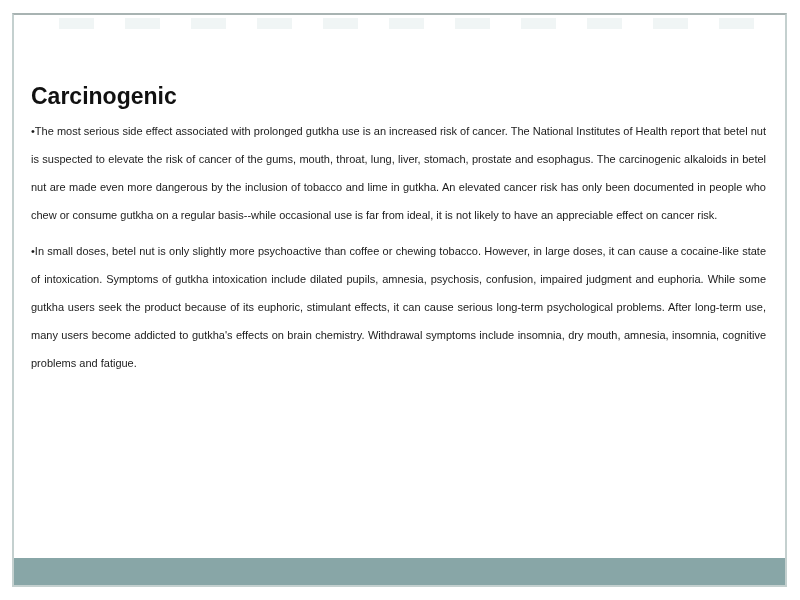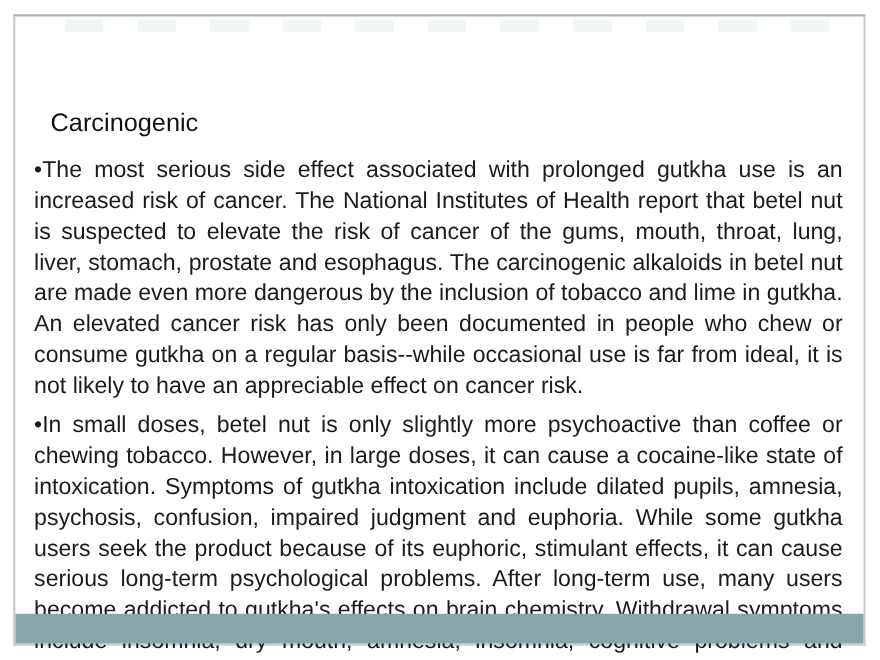--- a/index.html
+++ b/index.html
@@ -49,28 +49,28 @@
   .content {
     position: absolute;
     left: 17px;
     right: 19px;
     top: 66px;
     color: #1b1b1b;
   }
 
   .section-heading {
     font-size: 23px;
-    font-weight: normal;
+    font-weight: bold;
     line-height: 30px;
-    margin: 15px;
+    margin: 0;
     color: #111111;
   }
 
   .section-body {
-    font-size: 21px;
+    font-size: 11px;
     line-height: 28px;
     margin: 6px 0 8px 0;
     text-align: justify;
     color: #1b1b1b;
   }
 </style>
 </head>
 <body>
 
 <div class="slide">

